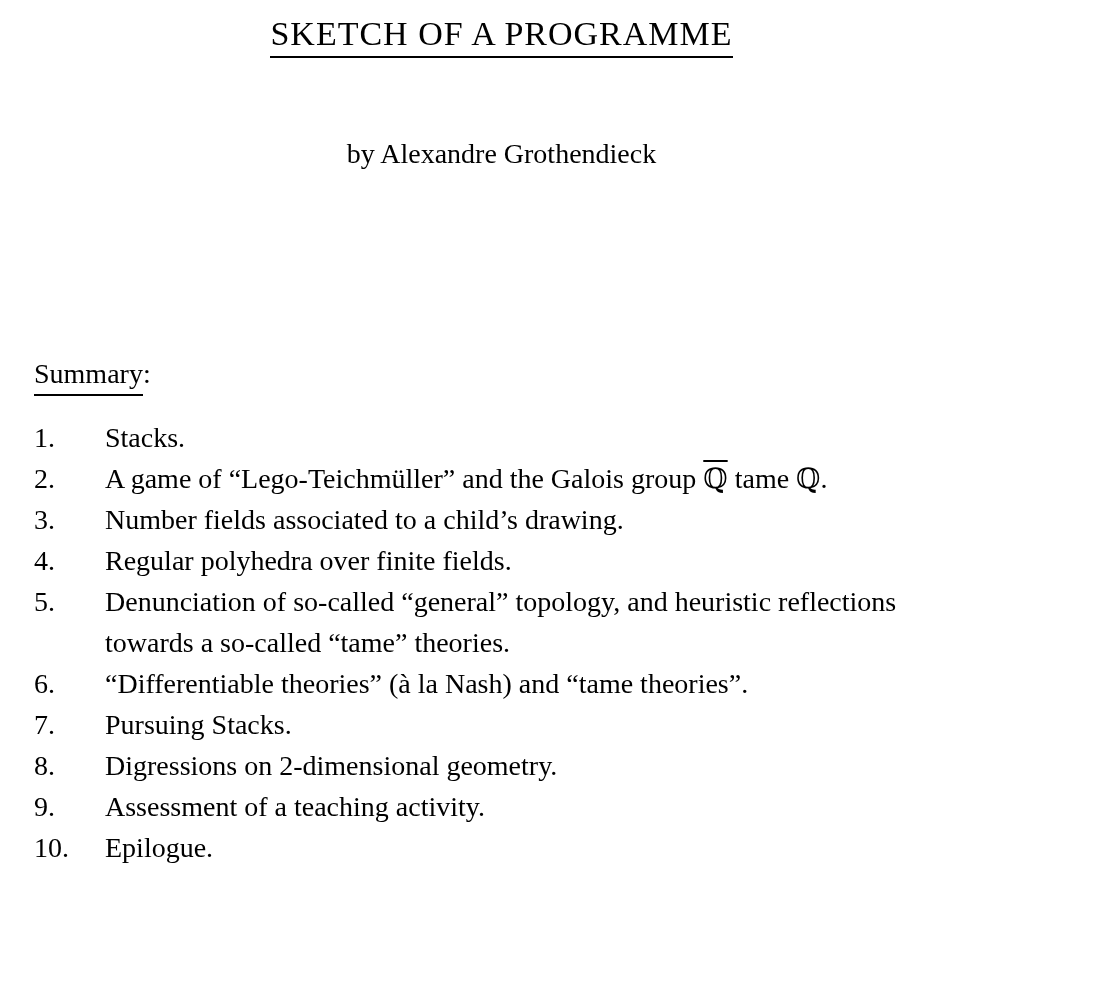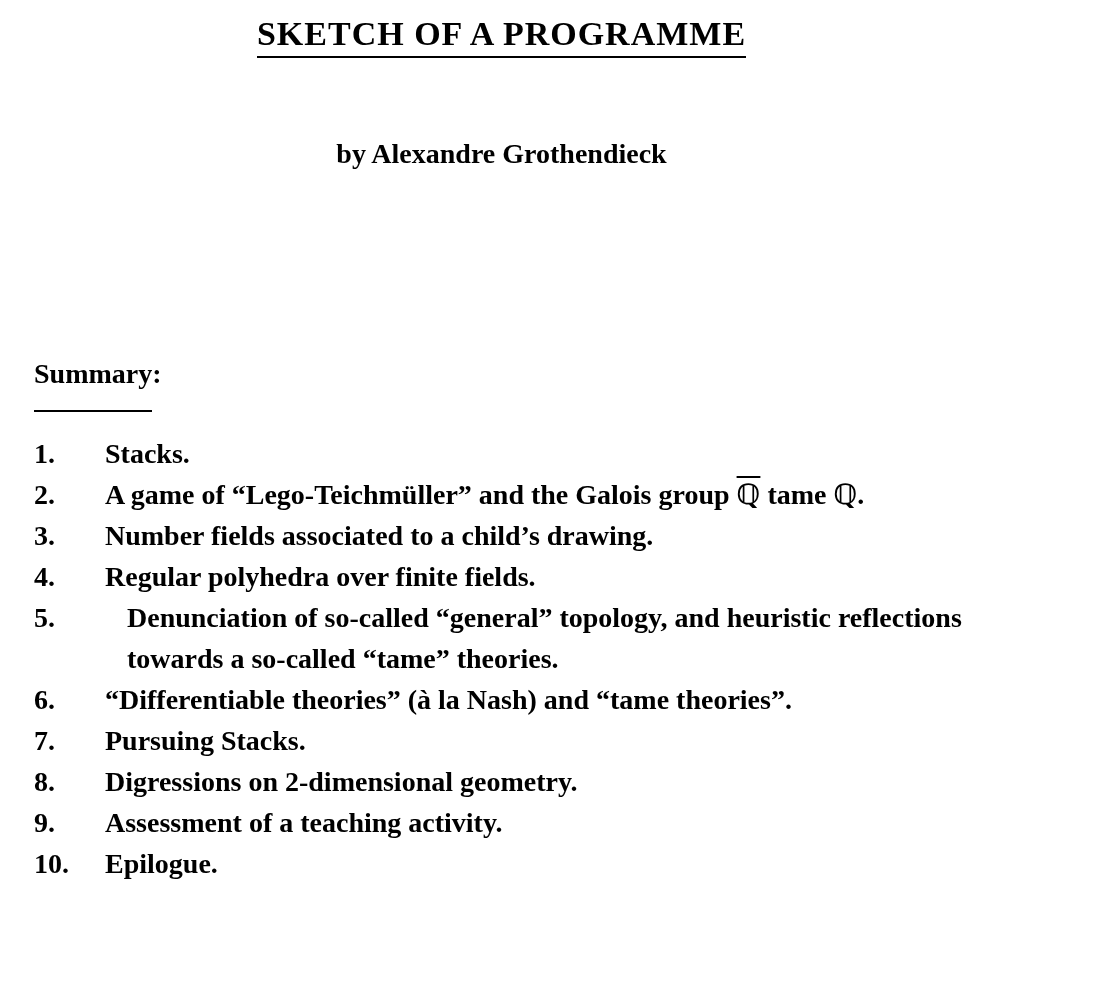--- a/index.html
+++ b/index.html
@@ -9,21 +9,20 @@
     color: #000000;
   }
   .page {
     width: 1004px;
     height: 1004px;
     box-sizing: border-box;
     padding: 14px 35px 0 34px;
     font-family: "Liberation Serif", "DejaVu Serif", serif;
     font-size: 28px;
     overflow: hidden;
-    font-weight: bold;
   }
   .title-row {
     text-align: center;
   }
   .doc-title {
     display: inline-block;
     font-size: 34px;
     line-height: 1.2;
     letter-spacing: 1px;
     border-bottom: 2px solid #000;
@@ -34,39 +33,38 @@
     margin-top: 75px;
     line-height: 41px;
   }
   .summary-row {
     margin-top: 179px;
     line-height: 41px;
   }
   .summary-label {
     display: inline-block;
     border-bottom: 2px solid #000;
-    padding-bottom: 16px;
+    padding-bottom: 0px;
   }
   .toc {
     margin-top: 21px;
   }
   .toc-item {
     display: flex;
     line-height: 41px;
   }
   .toc-item .num {
     flex: none;
     width: 71px;
   }
   .toc-item .txt {
     flex: 1;
   }
   .txt .line {
     display: block;
-    margin-left: 22px;
   }
   .bb {
     font-family: "DejaVu Serif", "DejaVu Sans", serif;
   }
   .qbar {
     text-decoration: overline;
     text-decoration-thickness: 2px;
   }
 </style>
 </head>

